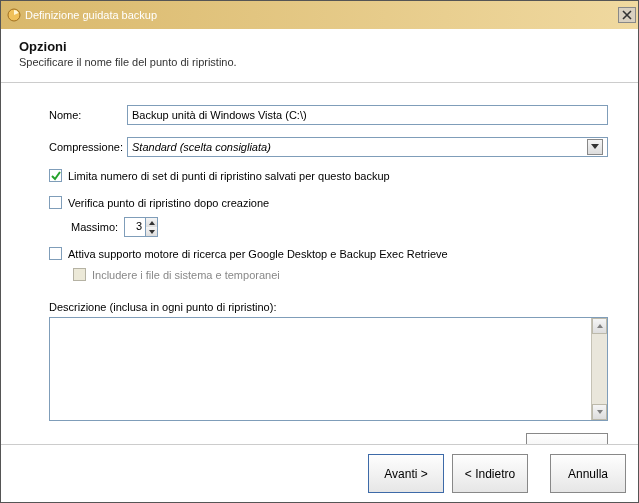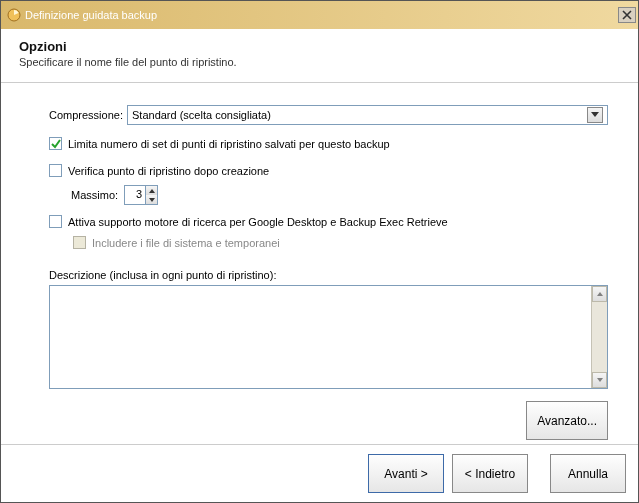--- a/index.html
+++ b/index.html
@@ -10,21 +10,21 @@
   .titlebar .title { flex: 1; font-weight: normal; }
   .titlebar .close { width: 18px; height: 16px; background: #d9d0c0; border: 1px solid #888; display: flex; align-items: center; justify-content: center; cursor: pointer; }
   .titlebar .close svg { width: 12px; height: 12px; }
   .header { padding: 10px 18px 14px 18px; border-bottom: 1px solid #ccc; background: #fff; }
   .header h1 { margin: 0 0 2px 0; font-size: 13px; font-weight: bold; color: #111; }
   .header .sub { color: #333; font-size: 11px; }
   .content { flex: 1; padding: 22px 30px 8px 48px; position: relative; overflow: hidden; }
   .form-row { display: flex; align-items: center; margin-bottom: 12px; }
   .form-row .label { width: 78px; }
   .text-input { flex: 1; height: 20px; border: 1px solid #7f9db9; padding: 1px 4px; font-family: inherit; font-size: 11px; }
-  .select-wrap { flex: 1; position: relative; }
+  .select-wrap { flex: 1; position: relative; font-style: italic; }
   .select { width: 100%; height: 20px; border: 1px solid #7f9db9; background: #fff; display: flex; align-items: center; padding: 0 4px; cursor: pointer; }
   .select .val { flex: 1; }
   .select .arrow { width: 16px; height: 16px; border: 1px solid #888; background: linear-gradient(#f5f5f5,#ddd); display: flex; align-items: center; justify-content: center; }
   .chk-row { display: flex; align-items: center; margin: 14px 0 8px 0; }
   .chk-row.sub { margin-left: 24px; margin-top: 6px; text-align: right; }
   .chk { width: 13px; height: 13px; border: 1px solid #7f9db9; background: #fff; margin-right: 6px; display: flex; align-items: center; justify-content: center; cursor: pointer; }
   .chk.checked svg { display: block; }
   .chk svg { display: none; width: 10px; height: 10px; }
   .chk.disabled { background: #ece9d8; border-color: #b5b2a3; cursor: default; }
   .chk-label.disabled { color: #888; }
@@ -65,20 +65,24 @@
     </span>
   </div>
 
   <div class="header">
     <h1>Opzioni</h1>
     <div class="sub">Specificare il nome file del punto di ripristino.</div>
   </div>
 
   <div class="content">
 
+    <div class="form-row">
+      <span class="label">Nome:</span>
+      <input class="text-input" value="Backup unità di Windows Vista (C:\)" style="">
+    </div>
 
     <div class="form-row">
       <span class="label">Compressione:</span>
       <div class="select-wrap">
         <div class="select">
           <span class="val">Standard (scelta consigliata)</span>
           <span class="arrow">
             <svg width="8" height="6" viewBox="0 0 8 6">
                 <path d="M0 0 L8 0 L4 5 Z" fill="#333"></path>
               </svg>

